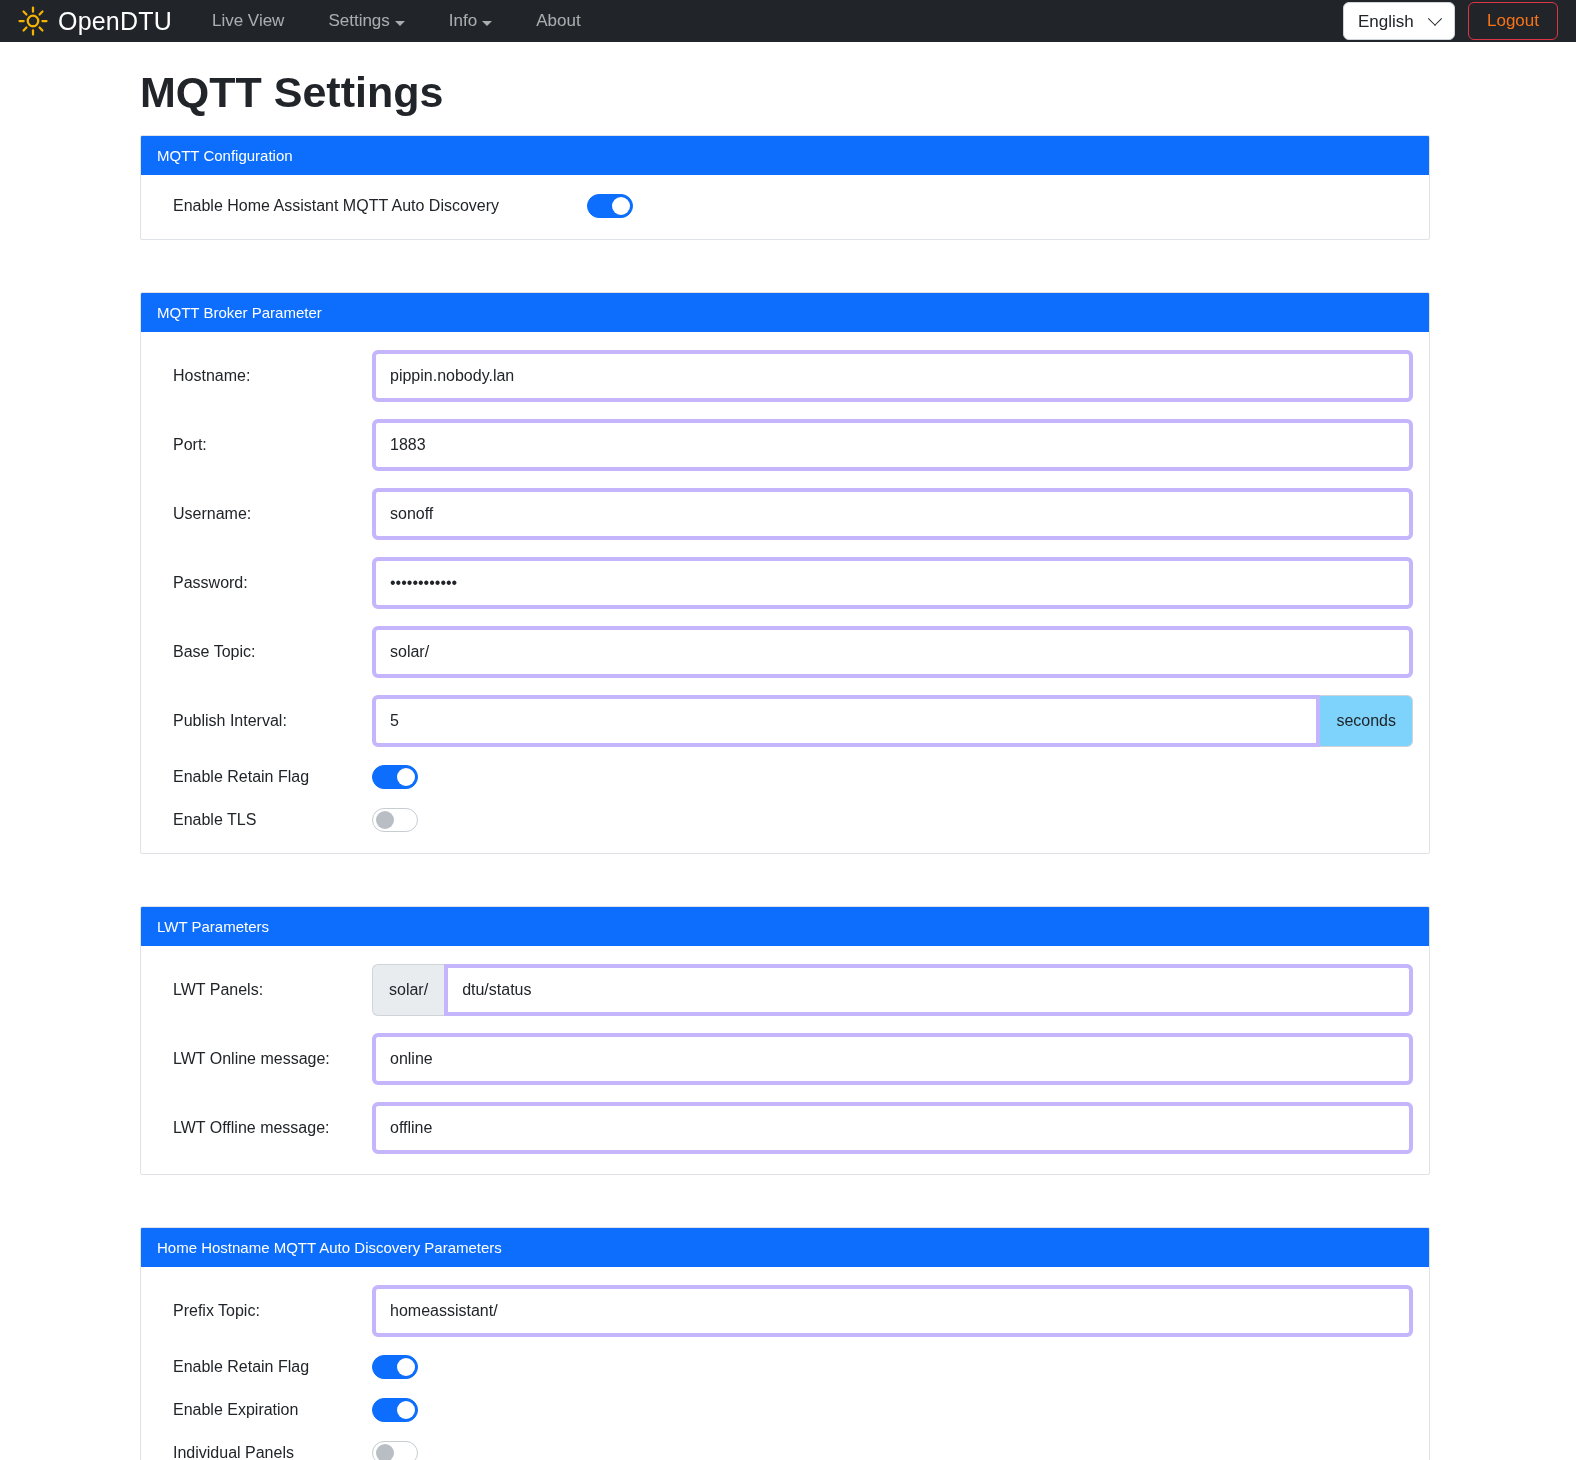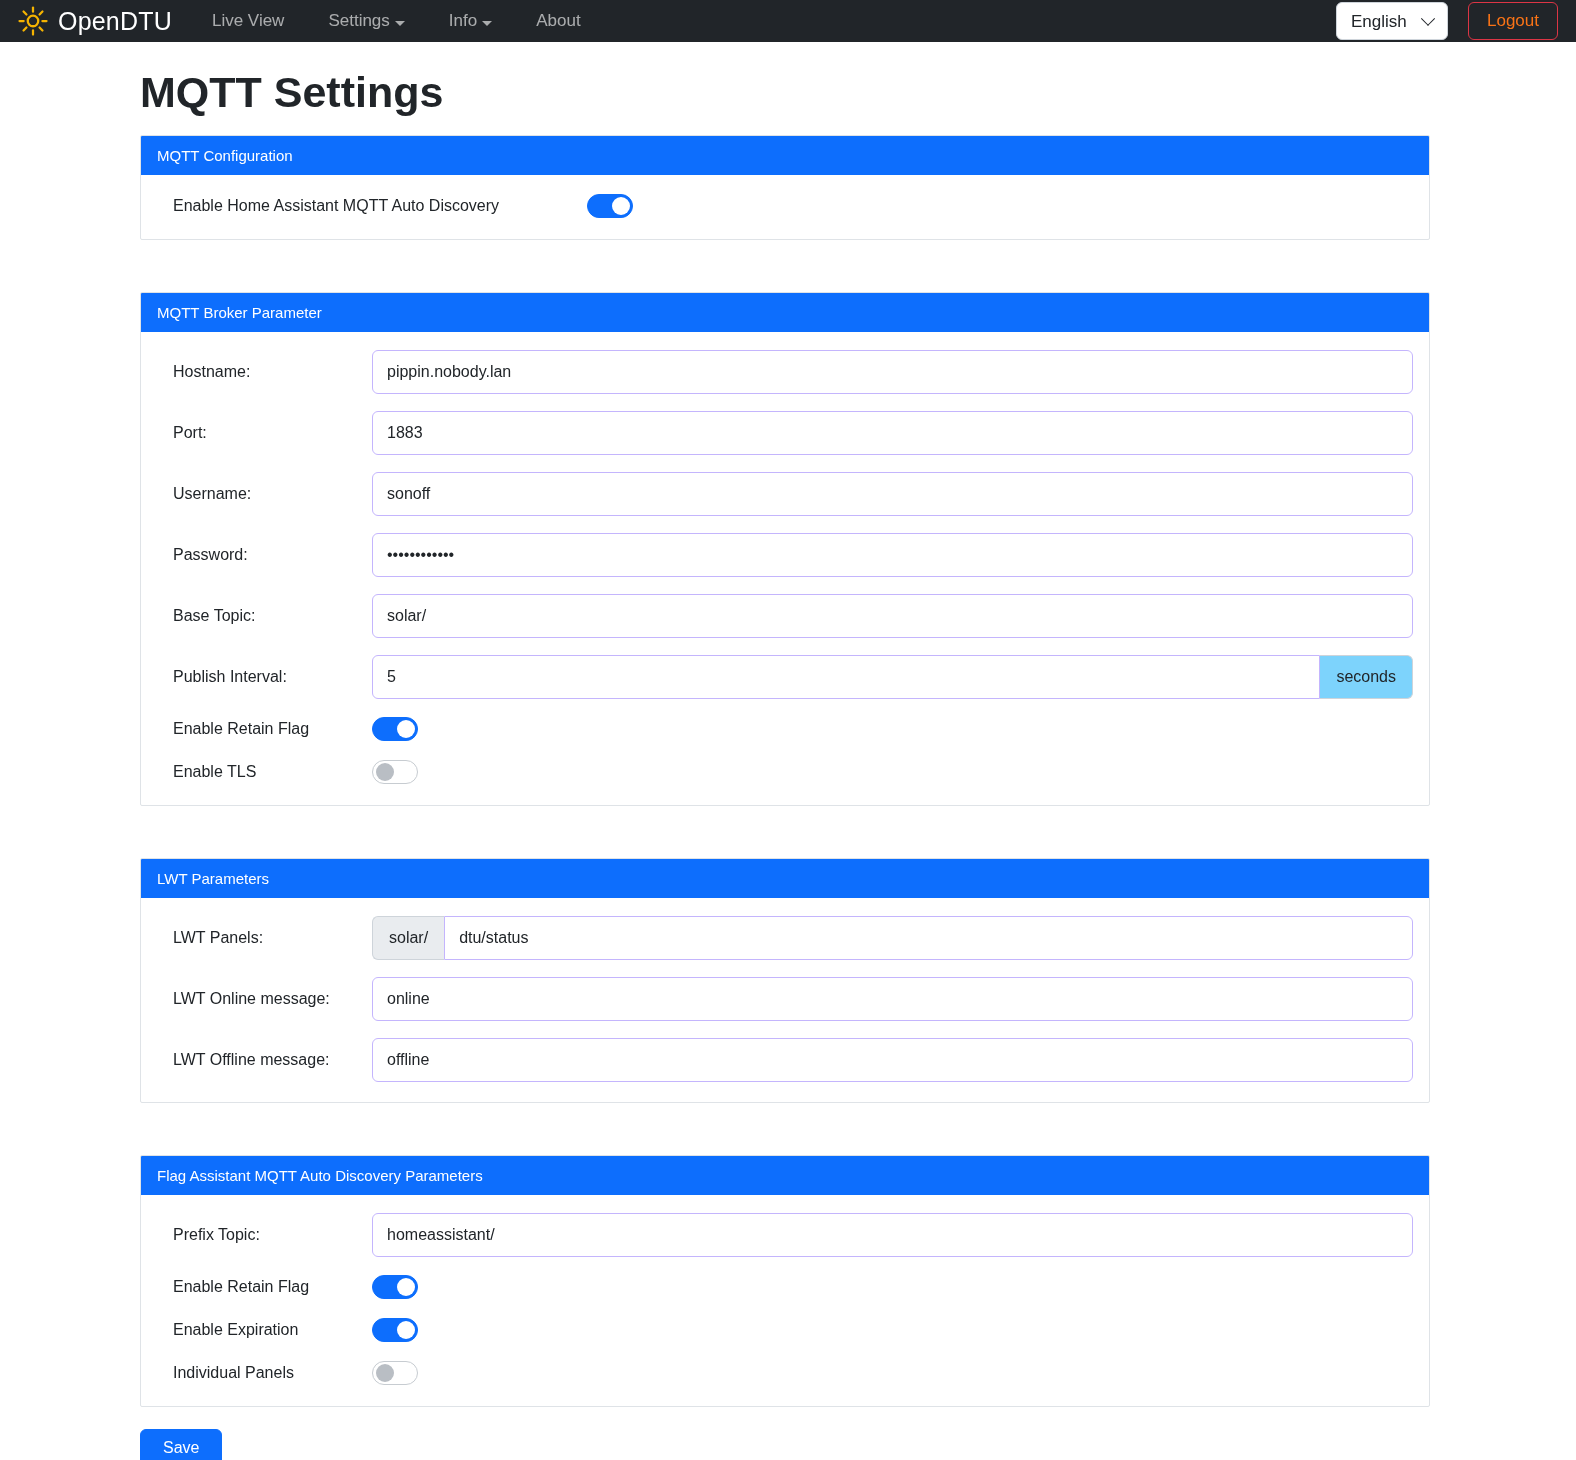--- a/index.html
+++ b/index.html
@@ -48,21 +48,21 @@
     border-left: 5px solid transparent;
     border-right: 5px solid transparent;
     border-top: 5px solid rgba(255,255,255,.62);
     position: relative;
     top: 2px;
   }
   .nav-right {
     margin-left: auto;
     display: flex;
     align-items: center;
-    gap: 20px;
+    gap: 13px;
   }
   .lang-select {
     appearance: none;
     -webkit-appearance: none;
     background: #ffffff;
     color: #212529;
     border: 1px solid #ced4da;
     border-radius: 6px;
     font-size: 17px;
     font-family: "Liberation Sans", sans-serif;
@@ -128,22 +128,22 @@
     width: 215px;
     flex: 0 0 215px;
     font-size: 16px;
     color: #212529;
     padding-left: 16px;
   }
   .field { flex: 1 1 auto; display: flex; align-items: stretch; }
 
   input.text {
     flex: 1 1 auto;
-    height: 44px;
-    border: 1px solid #c4b5fd;
+    height: 52px;
+    border: 4px solid #c4b5fd;
     border-radius: 6px;
     font-size: 16px;
     font-family: "Liberation Sans", sans-serif;
     padding: 6px 14px;
     color: #212529;
     background: #ffffff;
     outline: none;
     min-width: 0;
   }
   .input-group { display: flex; flex: 1 1 auto; min-width: 0; }
@@ -369,21 +369,21 @@
         <div class="field">
           <input class="text" type="text" value="offline" style="">
         </div>
       </div>
 
     </div>
   </div>
 
   
   <div class="card" style="margin-bottom:22px">
-    <div class="card-header">Flag Assistant MQTT Auto Discovery Parameters</div>
+    <div class="card-header">Home Hostname MQTT Auto Discovery Parameters</div>
     <div class="card-body">
 
       <div class="row">
         <div class="label">Prefix Topic:</div>
         <div class="field">
           <input class="text" type="text" value="homeassistant/" style="">
         </div>
       </div>
 
       <div class="row">

